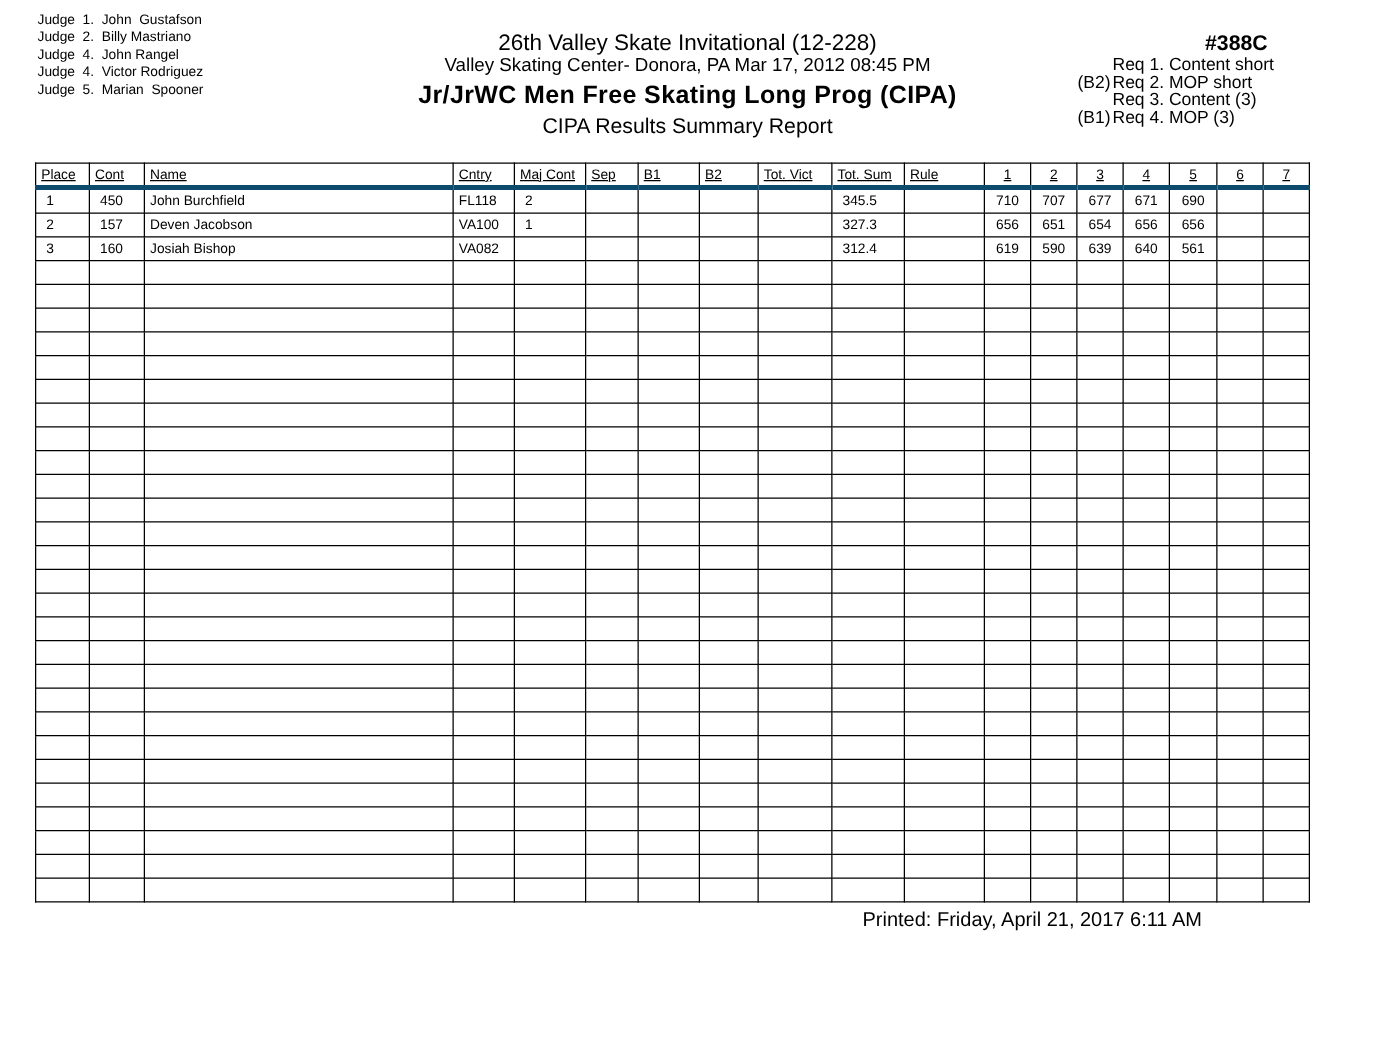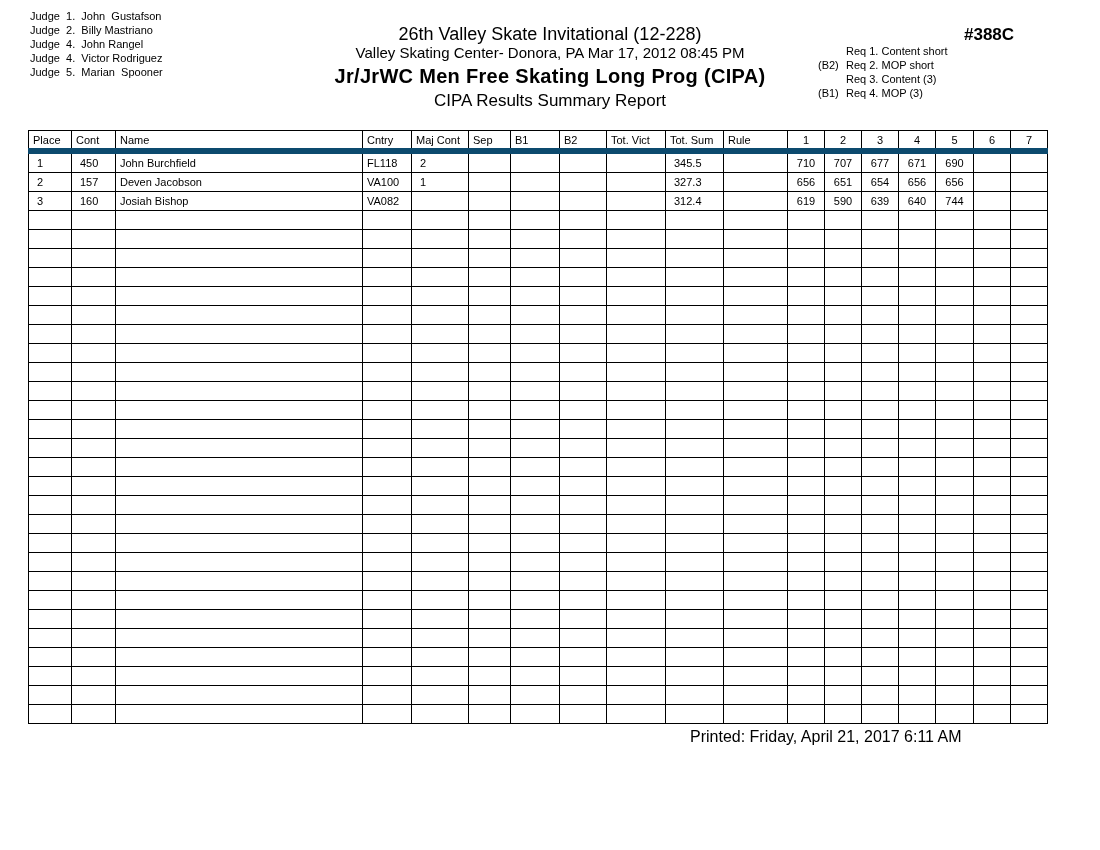--- a/index.html
+++ b/index.html
@@ -5,26 +5,26 @@
   html, body { margin:0; padding:0; background:#fff; }
   body { width:1100px; height:850px; position:relative; overflow:hidden; font-family:"Liberation Sans", sans-serif; color:#000; }
   .judges { position:absolute; left:30px; top:9px; font-size:11px; line-height:14px; }
   .judges div { white-space:pre; }
   .center { position:absolute; left:300px; width:500px; text-align:center; }
   .t1 { top:24px; font-size:18px; font-weight:normal; }
   .t2 { top:44px; font-size:15px;text-align:center; }
   .t3 { top:65px; font-size:20px; font-weight:bold; letter-spacing:0.3px; }
   .t4 { top:91px; font-size:17px; }
   .code { position:absolute; left:964px; top:25px; font-size:17px; font-weight:bold; }
-  .reqs { position:absolute; left:818px; top:44px; font-size:11px; line-height:14px; }
+  .reqs { position:absolute; left:862px; top:44px; font-size:14px; line-height:14px; }
   .reqs .r { display:flex; }
   .reqs .tag { width:28px; }
   table.grid { position:absolute; left:28px; top:130px; border-collapse:collapse; table-layout:fixed; }
   table.grid td, table.grid th { border:1px solid #000; height:18px; padding:0 0 0 4px; font-size:11px; font-weight:normal; white-space:nowrap; overflow:hidden; text-align:left; }
-  table.grid thead th { border-bottom:6px solid #0c4a6e; height:17px; }
+  table.grid thead th { border-bottom:4px solid #0c4a6e; height:17px;text-decoration:underline; }
   table.grid th.c, table.grid td.c { text-align:center; padding:0; }
   .printed { position:absolute; left:690px; top:728px; font-size:16px; }
 </style>
 </head>
 <body>
 
 <div class="judges">
   <div>Judge  1.  John  Gustafson</div>
   <div>Judge  2.  Billy Mastriano</div>
   <div>Judge  4.  John Rangel</div>
@@ -151,21 +151,21 @@
         <td></td>
         <td></td>
         <td></td>
         <td></td>
         <td style="padding-left: 8px;">312.4</td>
         <td></td>
         <td class="c">619</td>
         <td class="c">590</td>
         <td class="c">639</td>
         <td class="c">640</td>
-        <td class="c">744</td>
+        <td class="c">561</td>
         <td class="c"></td>
         <td class="c"></td>
       </tr>
       <tr>
         <td style="padding-left: 8px;"></td>
         <td style="padding-left: 8px;"></td>
         <td></td>
         <td></td>
         <td style="padding-left: 8px;"></td>
         <td></td>

